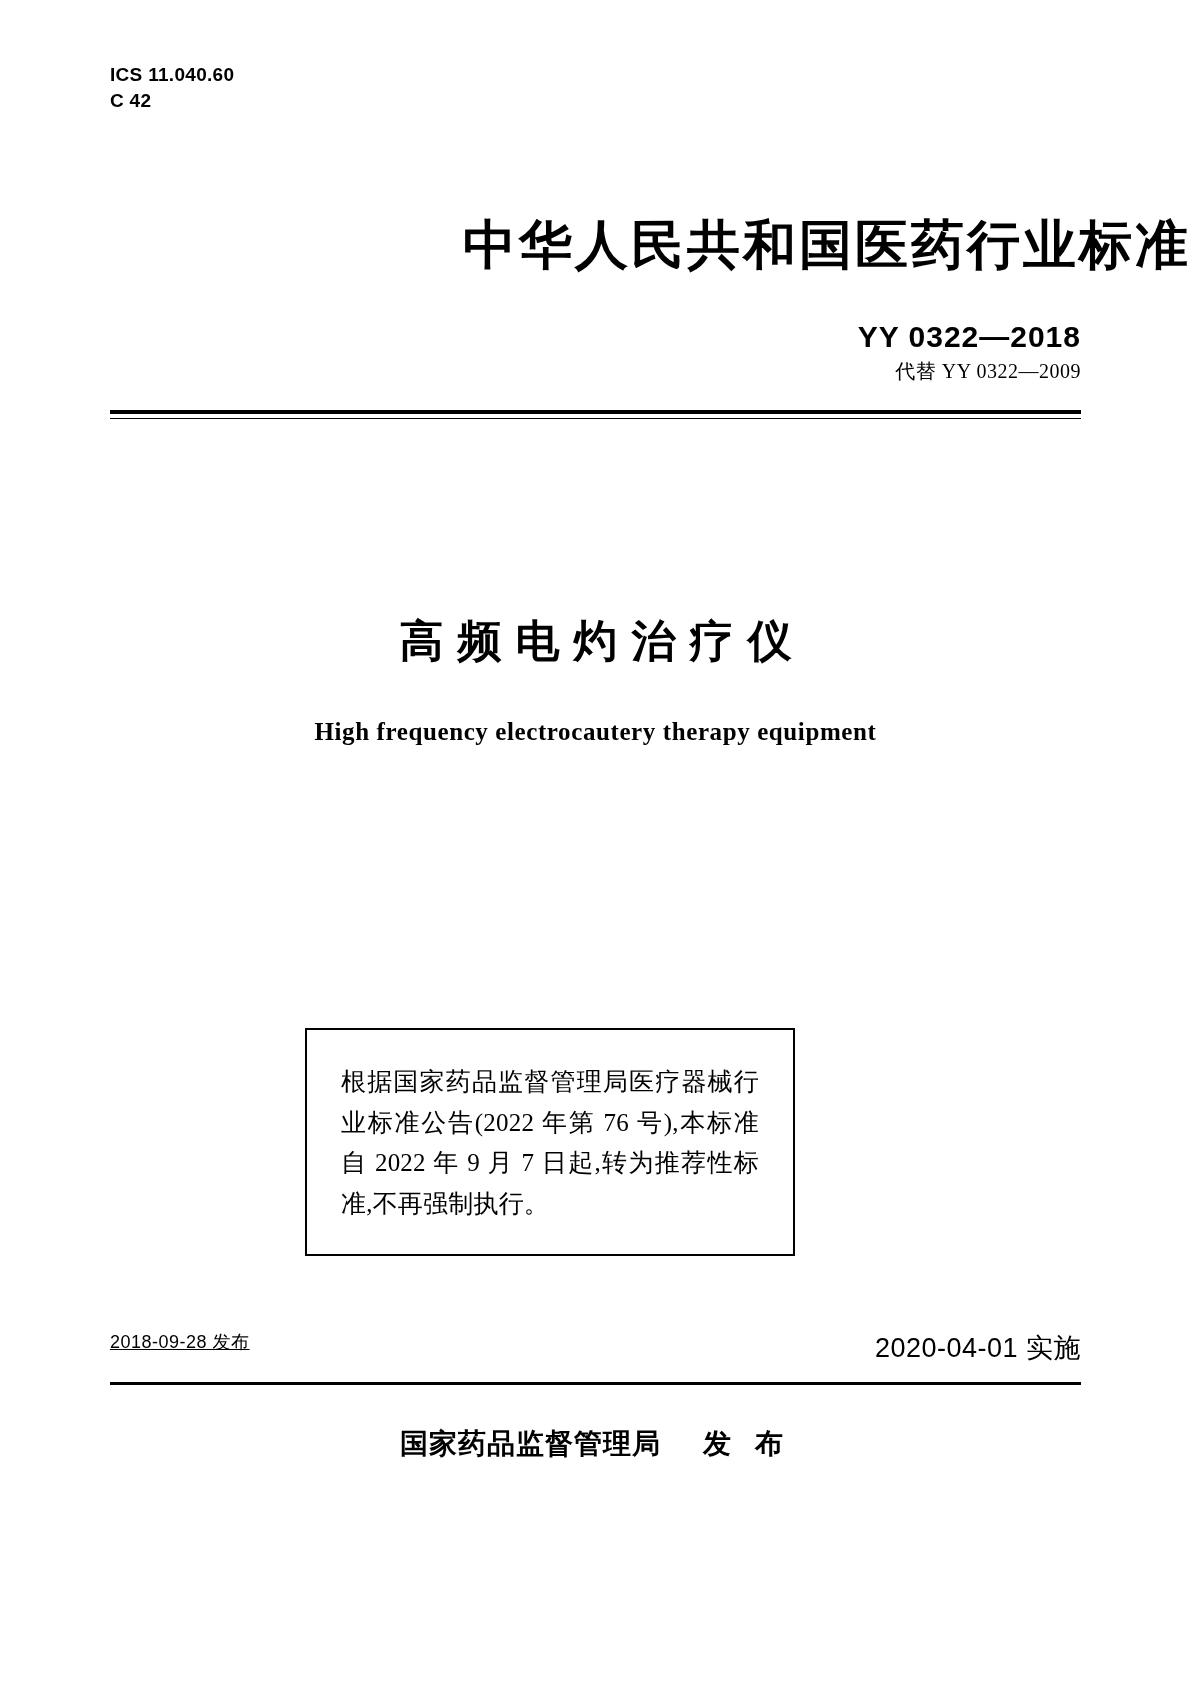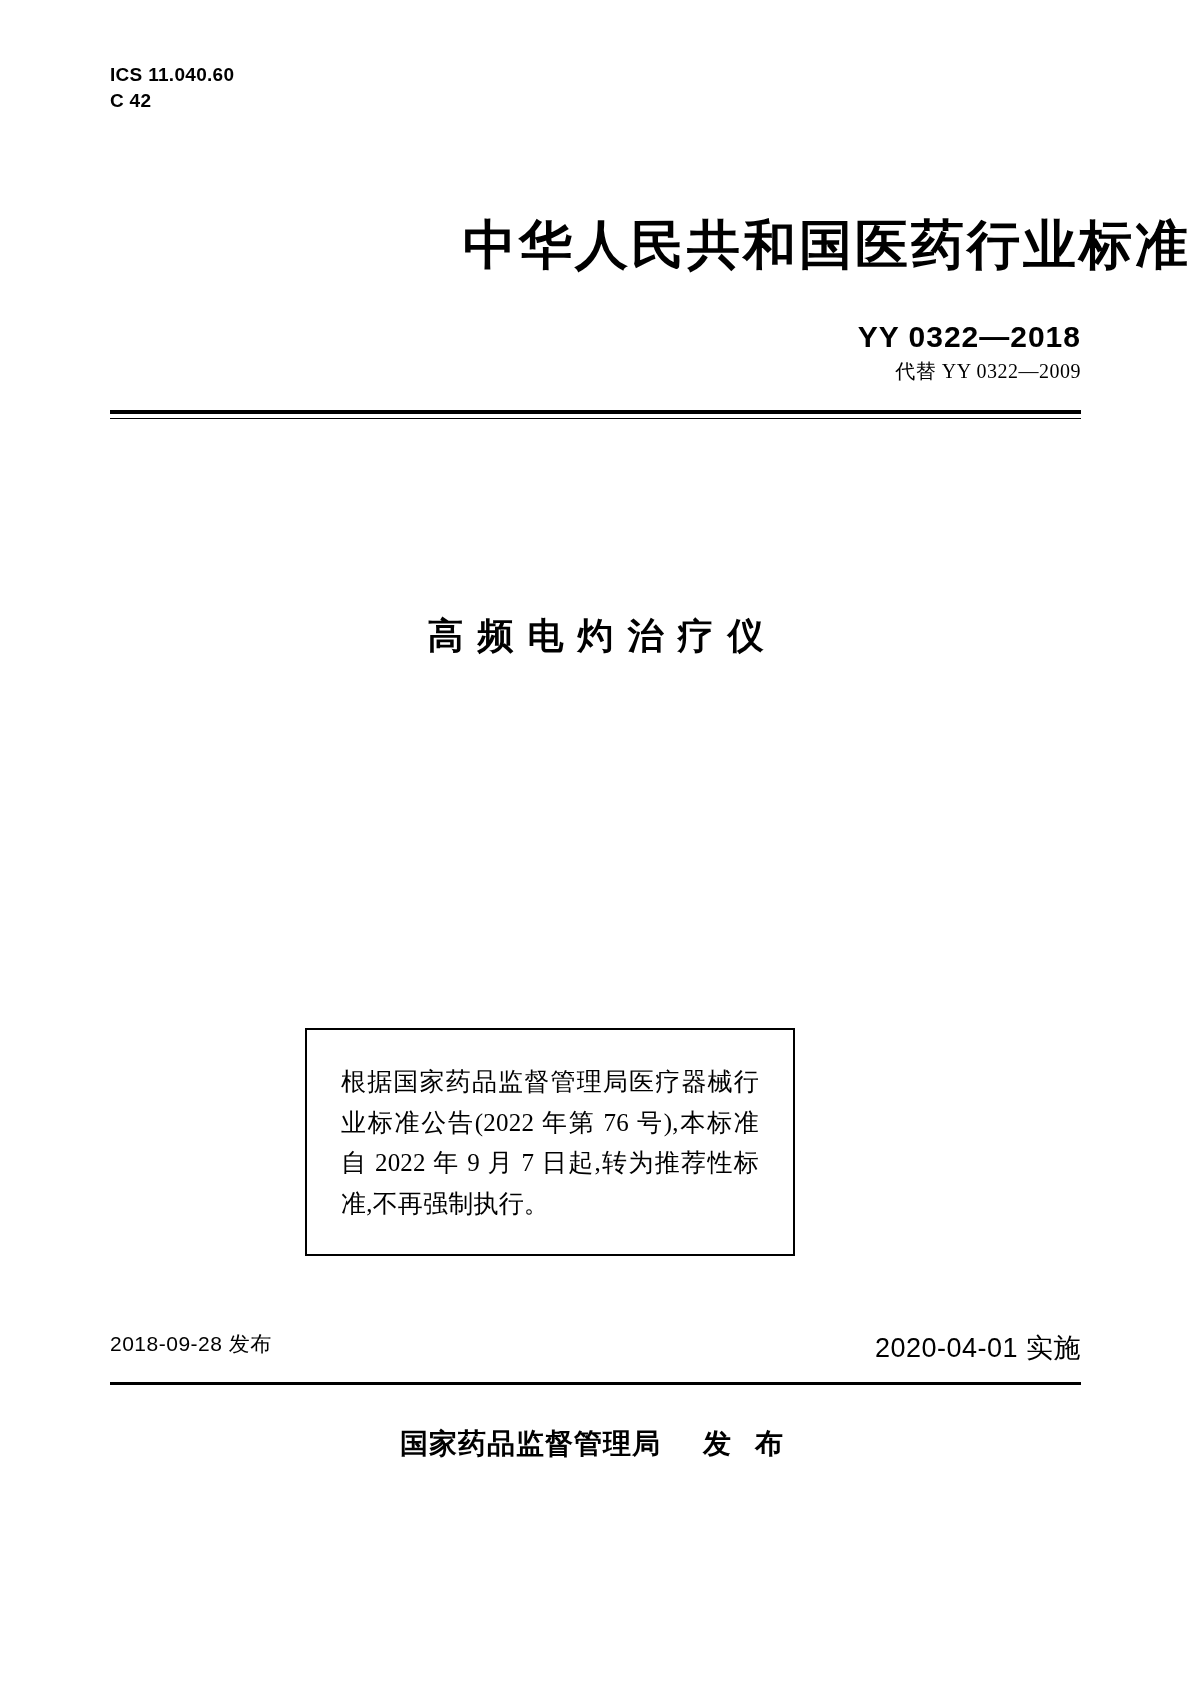--- a/index.html
+++ b/index.html
@@ -100,21 +100,21 @@
   }
 
   
   .doc-title-cn {
     position: absolute;
     left: 0; right: 0;
     top: 612px;
     text-align: center;
     font-family: Liberation Mono, monospace;
     font-weight: 700;
-    font-size: 36px;
+    font-size: 44px;
     letter-spacing: 14px;
     text-indent: 14px;
   }
   .doc-title-en {
     position: absolute;
     left: 0; right: 0;
     top: 718px;
     text-align: center;
     font-family: "Liberation Serif", serif;
     font-weight: 700;
@@ -140,23 +140,24 @@
     margin: 16px;
     text-align: justify;
   }
 
   
   .date-left {
     position: absolute;
     left: 110px;
     top: 1330px;
     font-family: "Liberation Sans", sans-serif;
-    font-size: 21px;
+    font-size: 18px;
     font-weight: 400;
     letter-spacing: 0.5px;
+    text-decoration: underline;
   }
   .date-right {
     position: absolute;
     right: 110px;
     top: 1330px;
     font-family: "Liberation Sans", sans-serif;
     font-size: 27px;
     font-weight: 400;
     letter-spacing: 0.5px;
   }
@@ -203,20 +204,21 @@
 
   <div class="std-code-block">
     <div class="std-code">YY 0322—2018</div>
     <div class="std-replaces">代替 YY 0322—2009</div>
   </div>
 
   <div class="rule-main"></div>
   <div class="rule-thin"></div>
 
   <div class="doc-title-cn">高频电灼治疗仪</div>
+  <div class="doc-title-en">High frequency electrocautery therapy equipment</div>
 
   <div class="notice-box">
     <p>根据国家药品监督管理局医疗器械行业标准公告(2022 年第 76 号),本标准自 2022 年 9 月 7 日起,转为推荐性标准,不再强制执行。</p>
   </div>
 
   <div class="date-left">2018-09-28 发布</div>
   <div class="date-right">2020-04-01 实施</div>
 
   <div class="rule-footer"></div>
 

